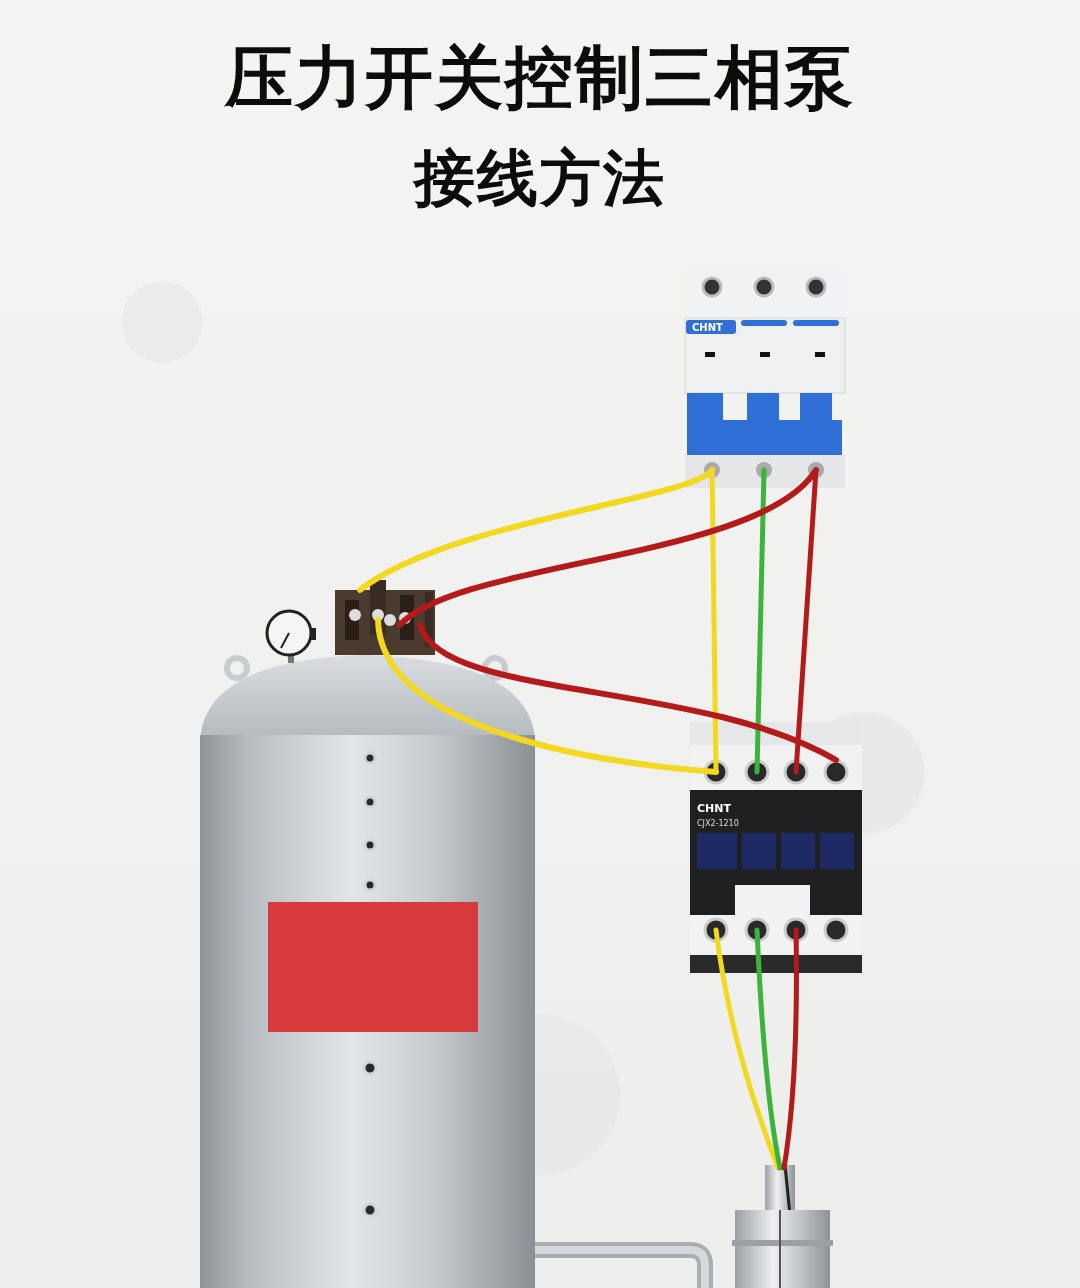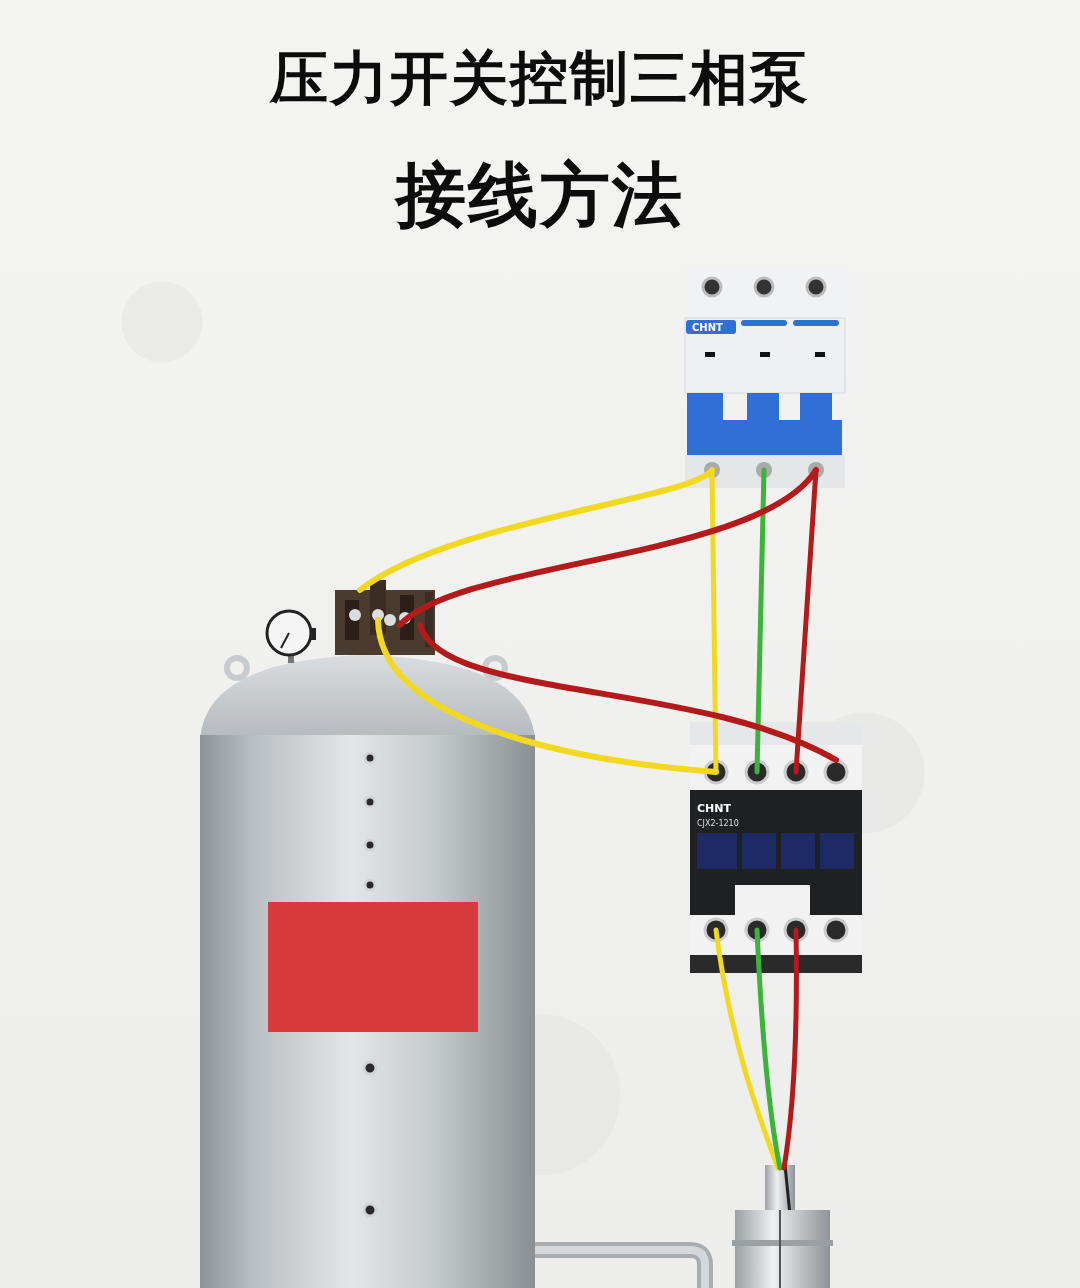--- a/index.html
+++ b/index.html
@@ -7,22 +7,22 @@
          background:#f1f1ef; font-family:"DejaVu Sans", sans-serif; }
   .wall { position:absolute; inset:0;
     background:
       radial-gradient(circle at 15% 25%, rgba(0,0,0,0.03) 0 40px, transparent 41px),
       radial-gradient(circle at 80% 60%, rgba(0,0,0,0.03) 0 60px, transparent 61px),
       radial-gradient(circle at 50% 85%, rgba(0,0,0,0.025) 0 80px, transparent 81px),
       linear-gradient(180deg,#f4f4f2 0%,#ededeb 100%); }
   .title { position:absolute; left:0; width:1080px; text-align:center;
     font-weight:bold; color:#0c0c0c; font-family:"DejaVu Sans", sans-serif;
     letter-spacing:2px; }
-  .title.l1 { top:28px; font-size:58px; line-height:100px; }
-  .title.l2 { top:145px; font-size:70px; line-height:100px; }
+  .title.l1 { top:28px; font-size:68px; line-height:100px; }
+  .title.l2 { top:128px; font-size:61px; line-height:100px; }
   svg.scene { position:absolute; left:0; top:0; }
 </style>
 </head>
 <body>
 
 <div class="wall"></div>
 
 <div class="title l1">压力开关控制三相泵</div>
 <div class="title l2">接线方法</div>
 

